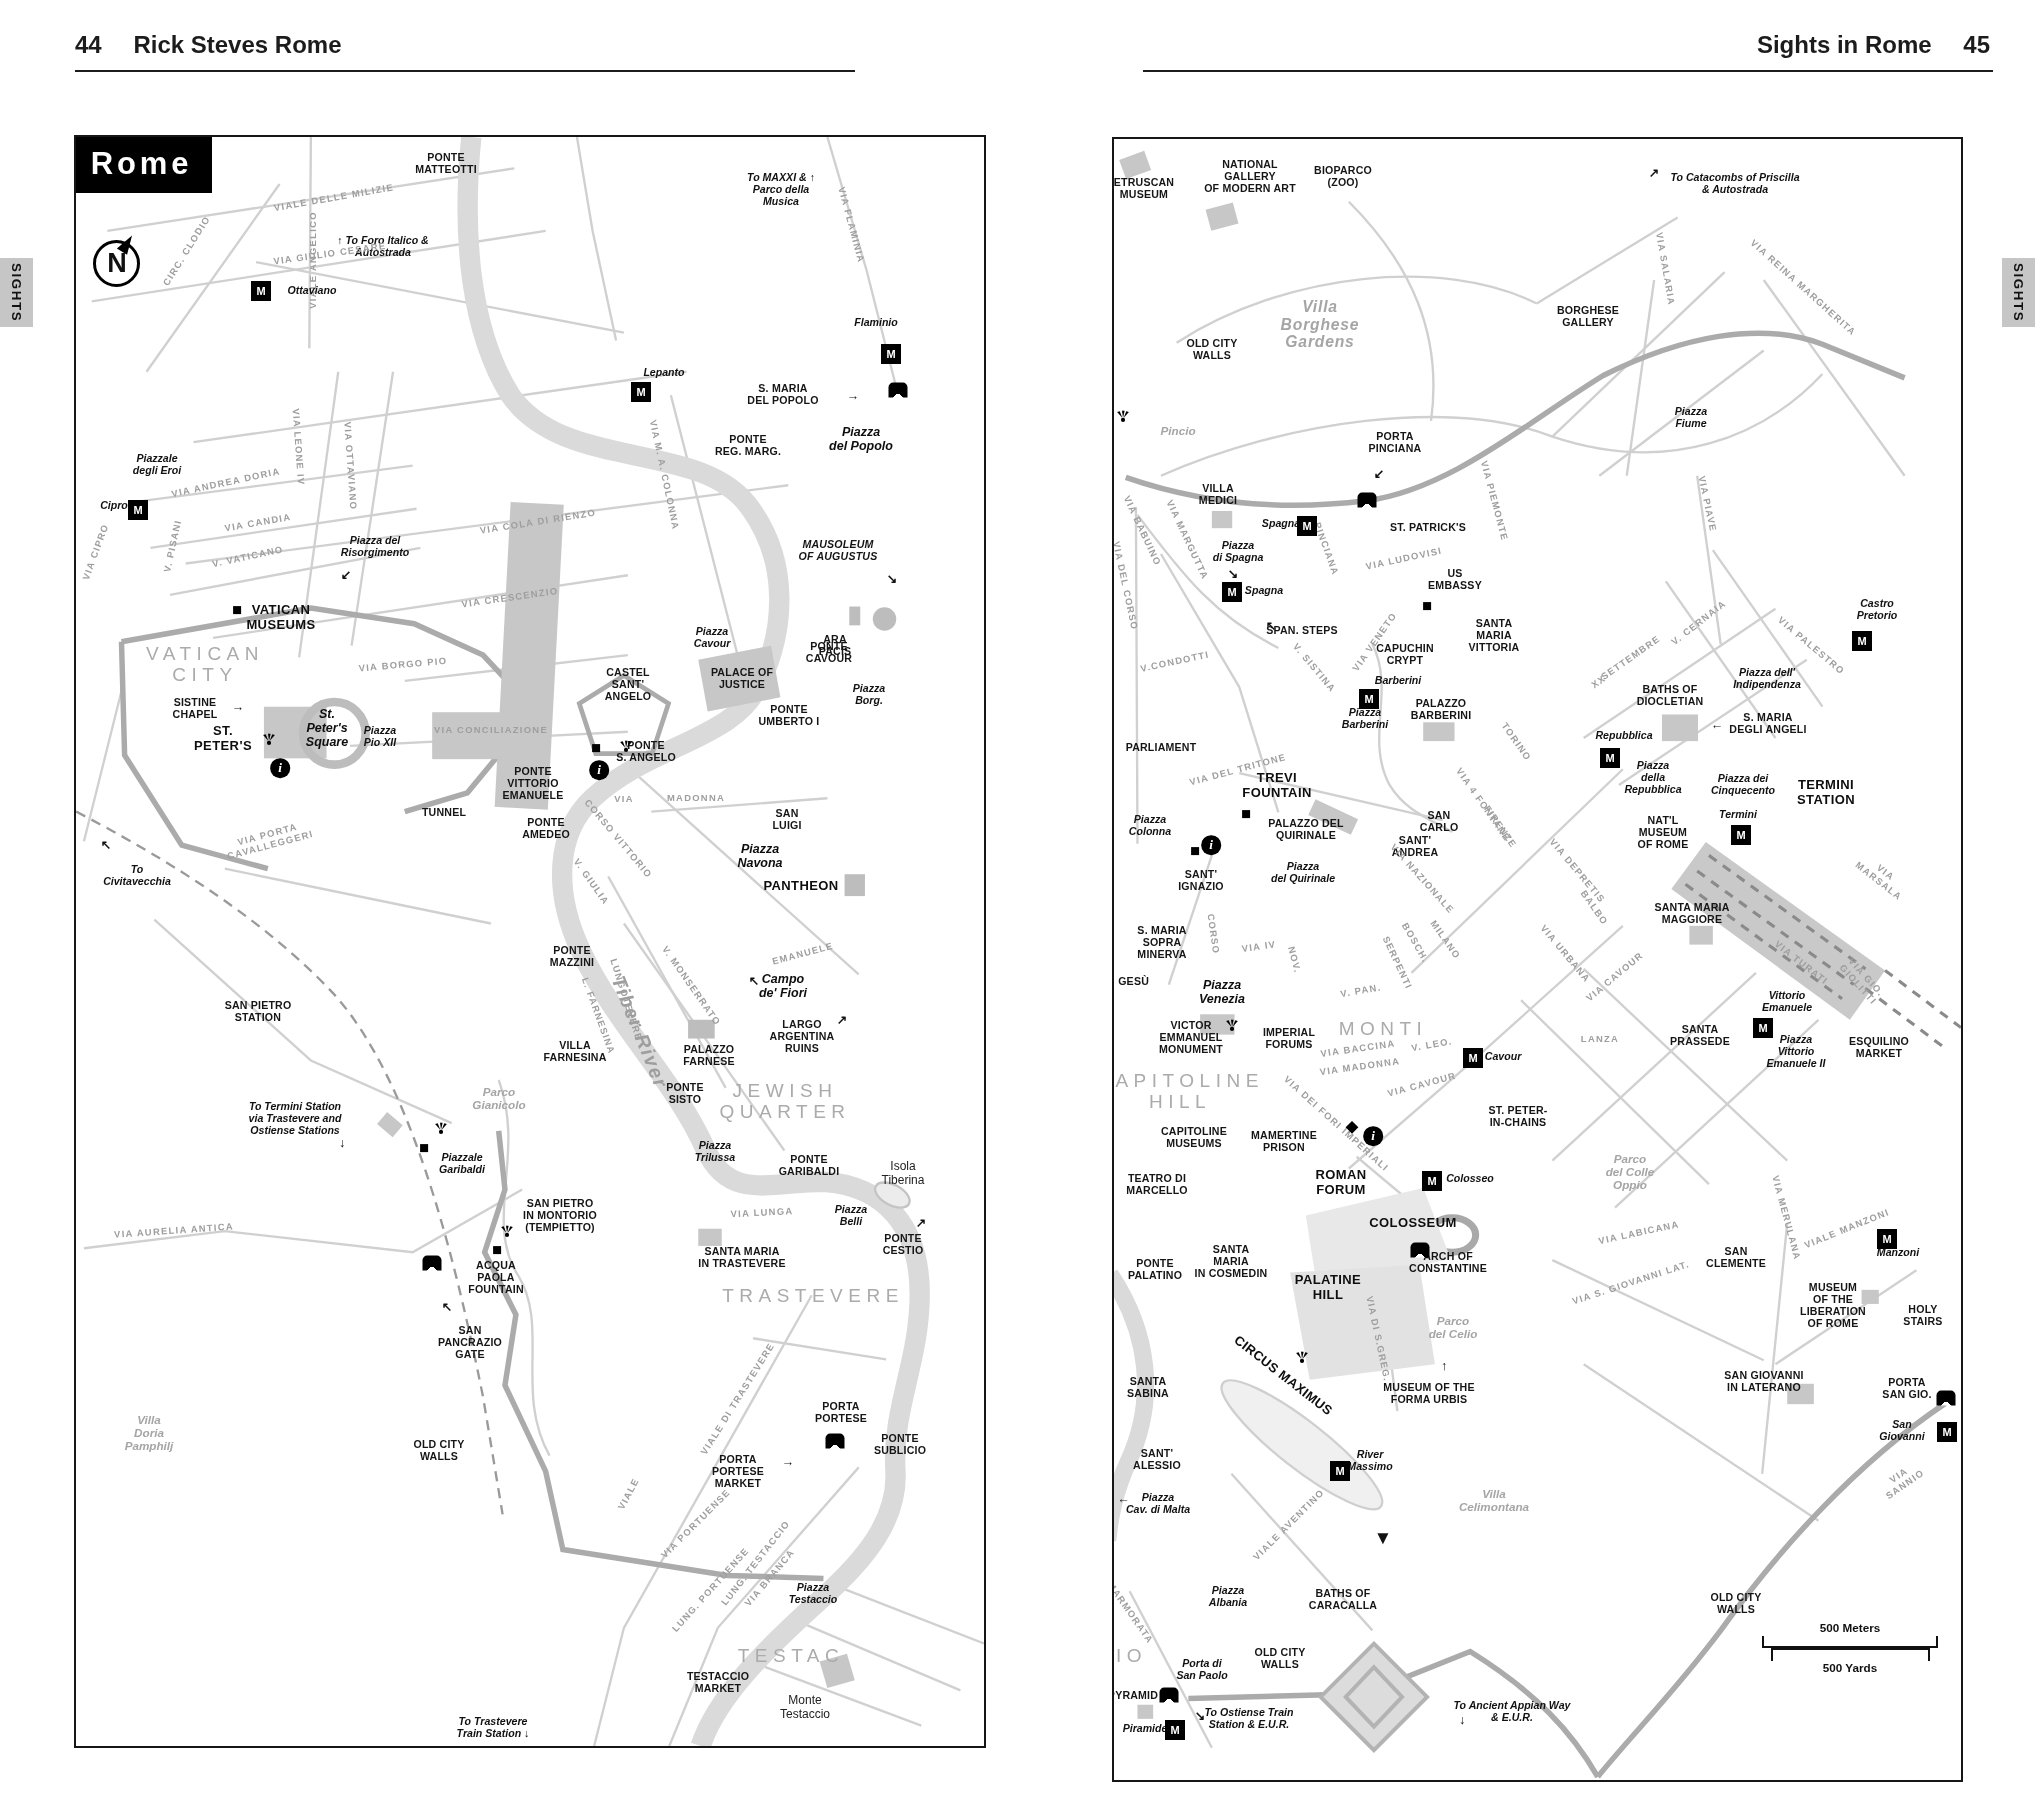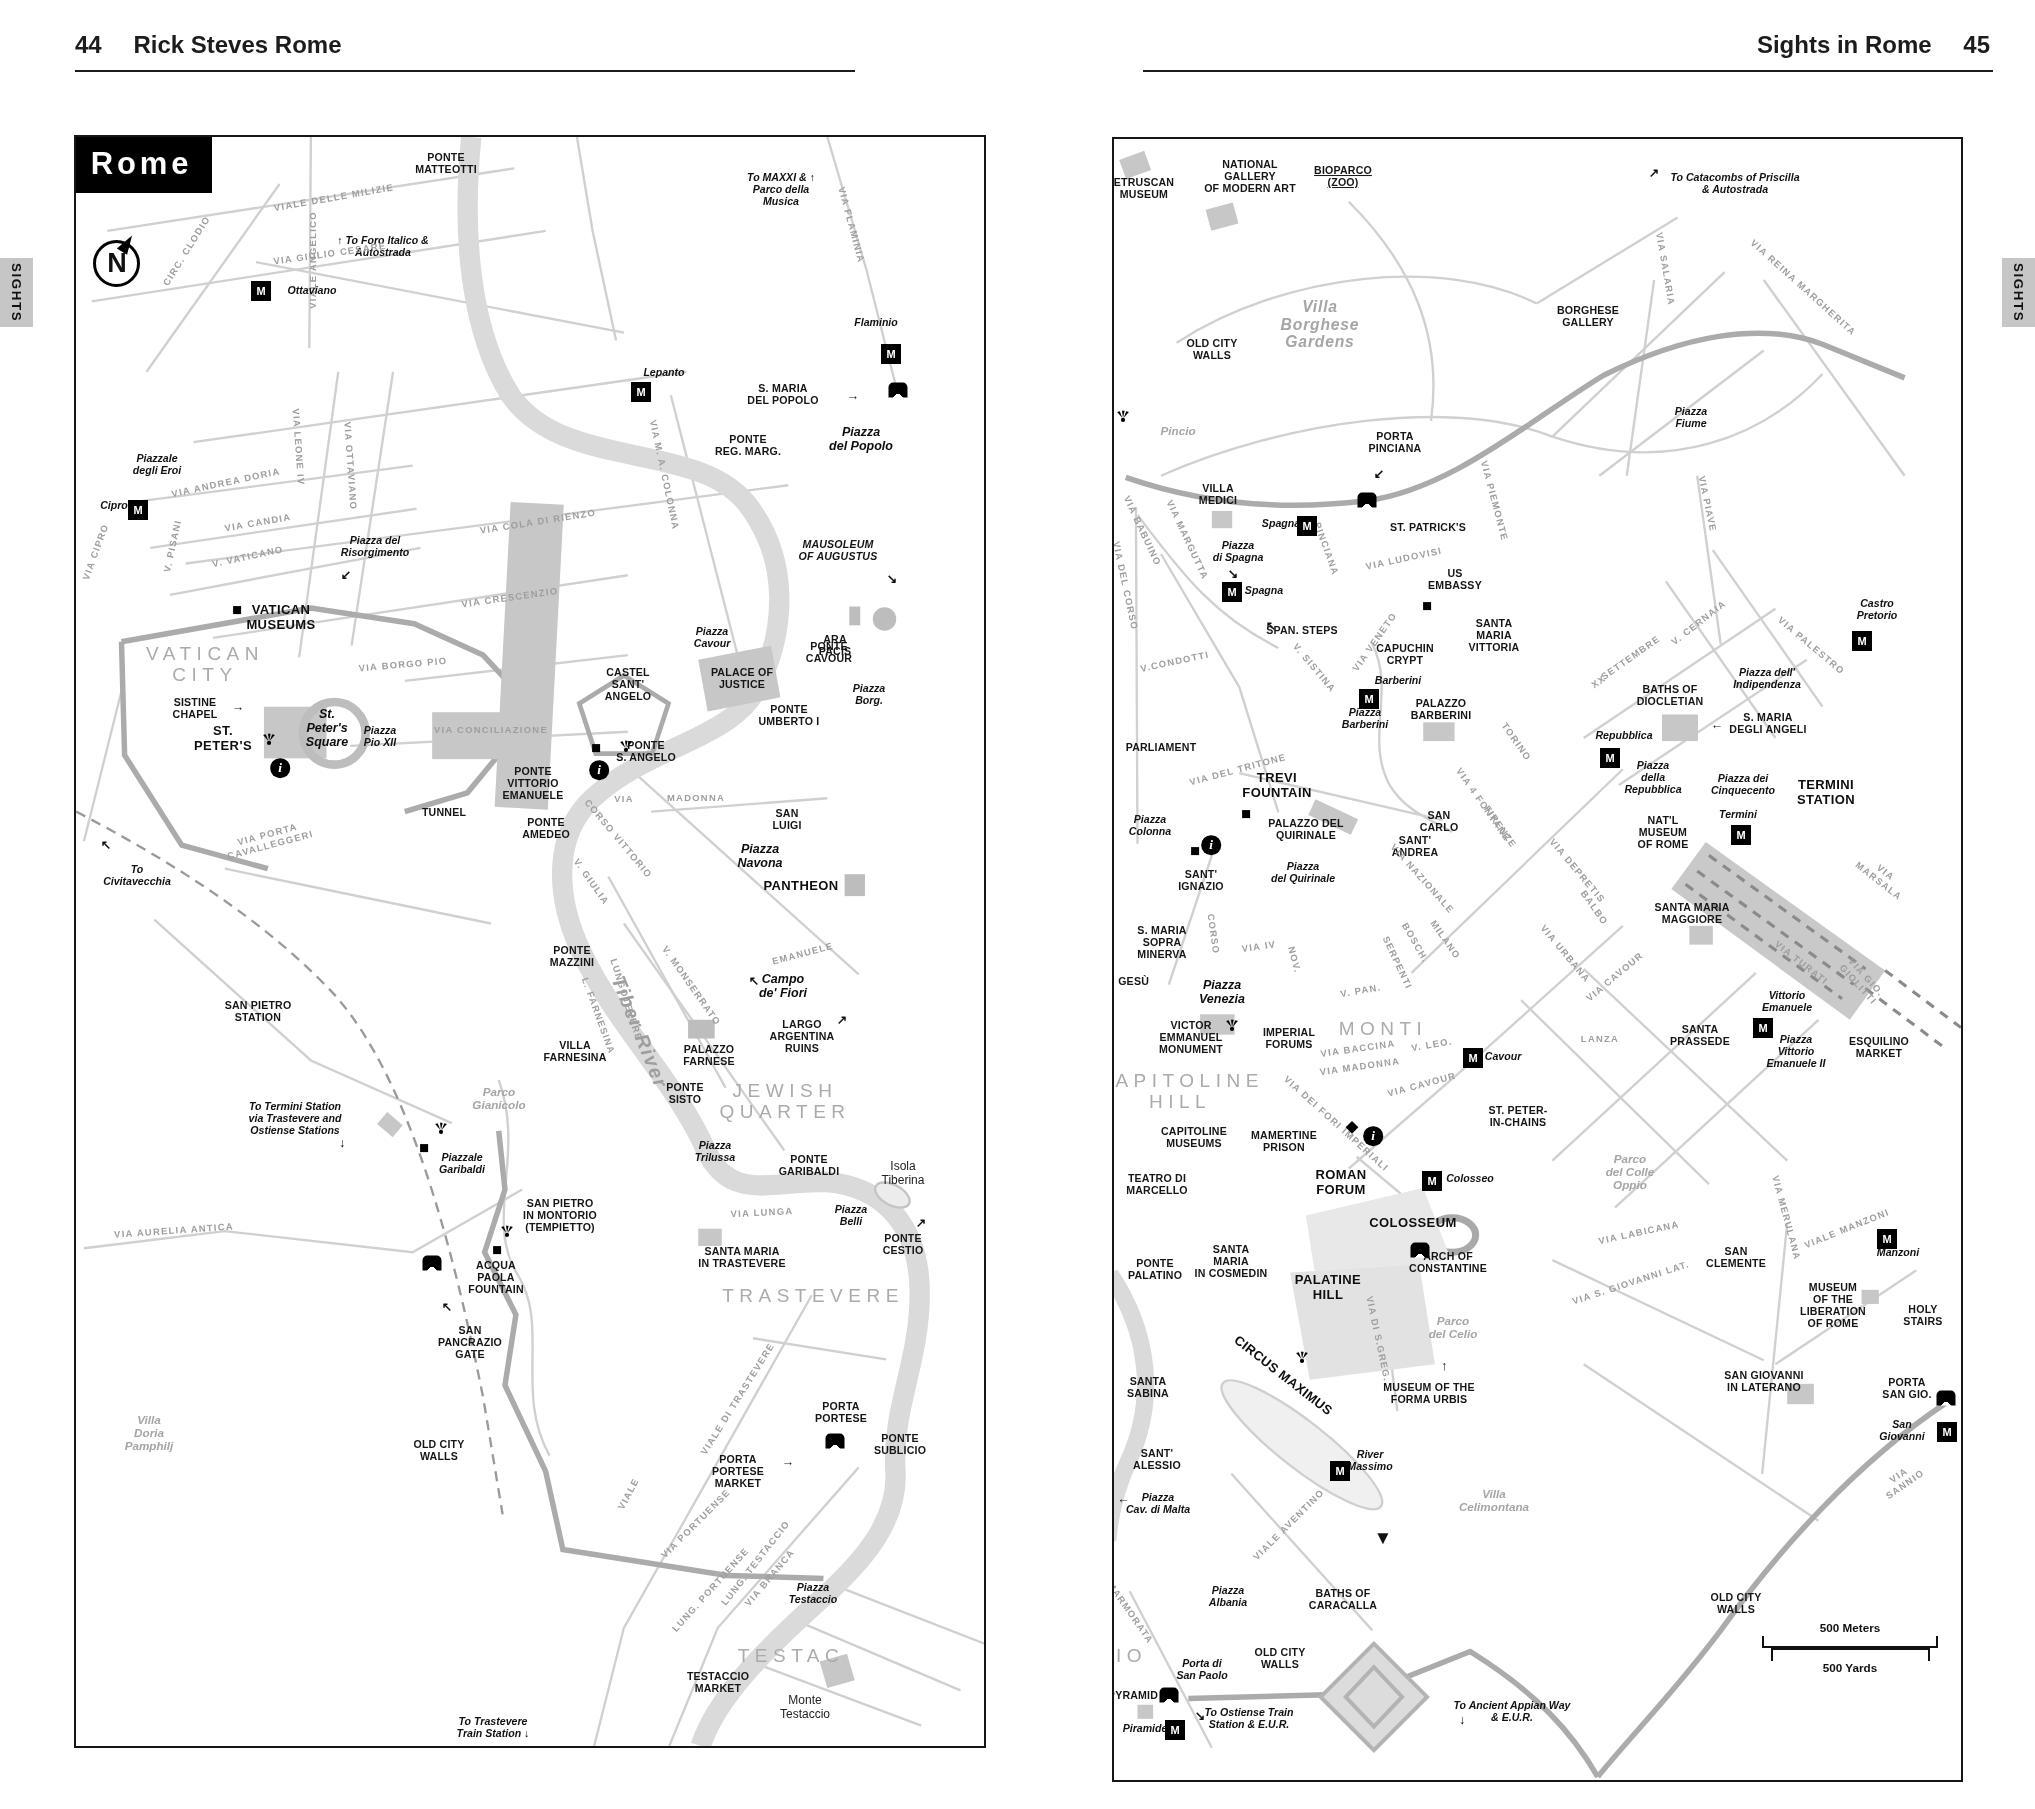--- a/index.html
+++ b/index.html
@@ -453,21 +453,21 @@
     <div class="sb-t">500 Meters</div>
     <div class="sb-m"></div>
     <div class="sb-y"></div>
     <div class="sb-t">500 Yards</div>
   </div>
 <div class="lbl poi" style="left: 30px; top: 50px; transform: translate(-50%, -50%);">ETRUSCAN
 MUSEUM</div>
     <div class="lbl poi" style="left: 136px; top: 38px; transform: translate(-50%, -50%);">NATIONAL
 GALLERY
 OF MODERN ART</div>
-    <div class="lbl poi" style="left: 229px; top: 38px; transform: translate(-50%, -50%); text-decoration: underline;">BIOPARCO
+    <div class="lbl poi" style="left: 229px; top: 38px; transform: translate(-50%, -50%);">BIOPARCO
 (ZOO)</div>
     <div class="lbl pkb" style="left: 206px; top: 186px; transform: translate(-50%, -50%);">Villa
 Borghese
 Gardens</div>
     <div class="lbl poi" style="left: 98px; top: 211px; transform: translate(-50%, -50%);">OLD CITY
 WALLS</div>
     <div class="ic burst" style="left: 9.4px; top: 279px; transform: translate(-50%, -50%);">
       <svg viewBox="0 0 24 24" width="15.7" height="15.7">
         <circle cx="12" cy="15" r="3.2"></circle>
         <path d="M11 12 L3 3 L7 1.5 Z"></path>

